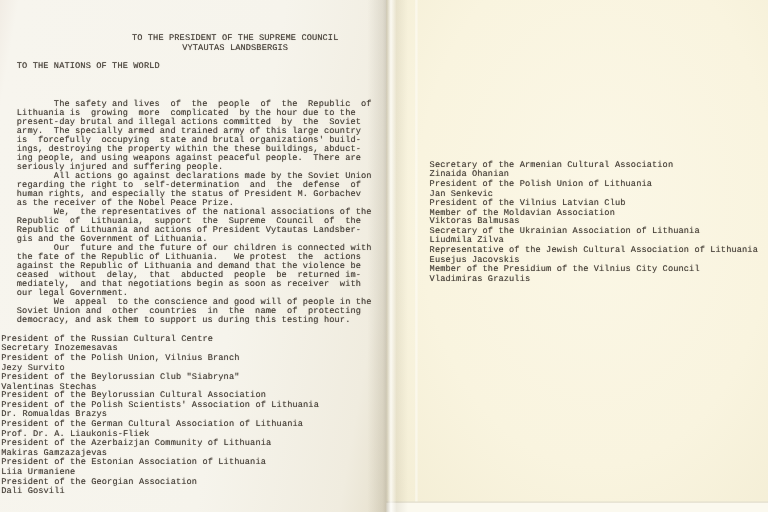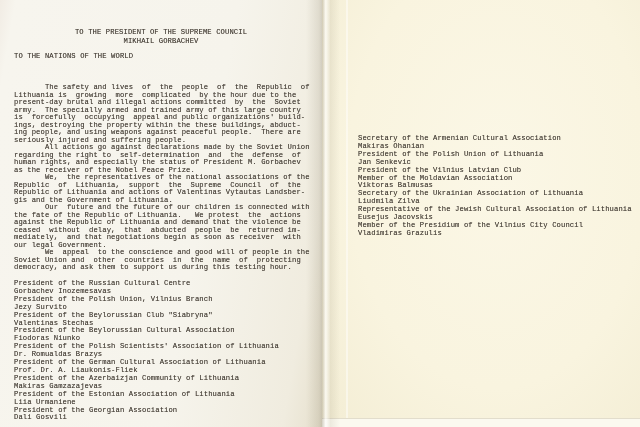--- a/index.html
+++ b/index.html
@@ -70,110 +70,110 @@
     letter-spacing: 0.1px;
     text-shadow: 0 0 0.6px rgba(72,64,55,0.55);
   }
   .tline { white-space: pre; }
   .header-block {
     top: 28px;
     left: 0;
     width: 322px;
     text-align: center;
     line-height: 8.8px;
+    padding-left: 35px;
   }
   .salutation-block {
     top: 52px;
     left: 14px;
     line-height: 8px;
   }
   .body-block {
     top: 84px;
     left: 14px;
     line-height: 7.5px;
   }
   .sig-block-left {
     top: 280px;
-    left: 14px;
+    left: 1px;
     line-height: 7.9px;
   }
   .sig-block-right {
     top: 135px;
     left: 36px;
     line-height: 7.9px;
   }
 </style>
 </head>
 <body>
 
 <div class="spread">
 
   <div class="page page-left">
     <div class="doc-text header-block">
         <div class="tline">TO THE PRESIDENT OF THE SUPREME COUNCIL</div>
-        <div class="tline">MIKHAIL GORBACHEV</div>
+        <div class="tline">VYTAUTAS LANDSBERGIS</div>
       </div>
 
     <div class="doc-text salutation-block"><span class="tline">TO THE NATIONS OF THE WORLD</span></div>
 
     <div class="doc-text body-block">
         <div class="tline">       The safety and lives  of  the  people  of  the  Republic  of</div>
         <div class="tline">Lithuania is  growing  more  complicated  by the hour due to the</div>
         <div class="tline">present-day brutal and illegal actions committed  by  the  Soviet</div>
         <div class="tline">army.  The specially armed and trained army of this large country</div>
-        <div class="tline">is  forcefully  occupying  appeal and public organizations' build-</div>
+        <div class="tline">is  forcefully  occupying  state and brutal organizations' build-</div>
         <div class="tline">ings, destroying the property within the these buildings, abduct-</div>
         <div class="tline">ing people, and using weapons against peaceful people.  There are</div>
         <div class="tline">seriously injured and suffering people.</div>
         <div class="tline">       All actions go against declarations made by the Soviet Union</div>
         <div class="tline">regarding the right to  self-determination  and  the  defense  of</div>
         <div class="tline">human rights, and especially the status of President M. Gorbachev</div>
         <div class="tline">as the receiver of the Nobel Peace Prize.</div>
         <div class="tline">       We,  the representatives of the national associations of the</div>
         <div class="tline">Republic  of  Lithuania,  support  the  Supreme  Council  of  the</div>
-        <div class="tline">Republic of Lithuania and actions of Valentinas Vytautas Landsber-</div>
+        <div class="tline">Republic of Lithuania and actions of President Vytautas Landsber-</div>
         <div class="tline">gis and the Government of Lithuania.</div>
         <div class="tline">       Our  future and the future of our children is connected with</div>
         <div class="tline">the fate of the Republic of Lithuania.   We protest  the  actions</div>
         <div class="tline">against the Republic of Lithuania and demand that the violence be</div>
         <div class="tline">ceased  without  delay,  that  abducted  people  be  returned im-</div>
         <div class="tline">mediately,  and that negotiations begin as soon as receiver  with</div>
         <div class="tline">our legal Government.</div>
         <div class="tline">       We  appeal  to the conscience and good will of people in the</div>
         <div class="tline">Soviet Union and  other  countries  in  the  name  of  protecting</div>
         <div class="tline">democracy, and ask them to support us during this testing hour.</div>
       </div>
 
     <div class="doc-text sig-block-left">
         <div class="tline">President of the Russian Cultural Centre</div>
-        <div class="tline">Gorbachev Inozemesavas</div>
+        <div class="tline">Secretary Inozemesavas</div>
         <div class="tline">President of the Polish Union, Vilnius Branch</div>
         <div class="tline">Jezy Survito</div>
         <div class="tline">President of the Beylorussian Club "Siabryna"</div>
         <div class="tline">Valentinas Stechas</div>
         <div class="tline">President of the Beylorussian Cultural Association</div>
-        <div class="tline">Fiodoras Niunko</div>
         <div class="tline">President of the Polish Scientists' Association of Lithuania</div>
         <div class="tline">Dr. Romualdas Brazys</div>
         <div class="tline">President of the German Cultural Association of Lithuania</div>
         <div class="tline">Prof. Dr. A. Liaukonis-Fliek</div>
         <div class="tline">President of the Azerbaizjan Community of Lithuania</div>
         <div class="tline">Makiras Gamzazajevas</div>
         <div class="tline">President of the Estonian Association of Lithuania</div>
         <div class="tline">Liia Urmaniene</div>
         <div class="tline">President of the Georgian Association</div>
         <div class="tline">Dali Gosvili</div>
       </div>
   </div>
 
   <div class="page page-right">
     <div class="edge-highlight"></div>
     <div class="doc-text sig-block-right">
         <div class="tline">Secretary of the Armenian Cultural Association</div>
-        <div class="tline">Makiras Ohanian</div>
+        <div class="tline">Zinaida Ohanian</div>
         <div class="tline">President of the Polish Union of Lithuania</div>
         <div class="tline">Jan Senkevic</div>
         <div class="tline">President of the Vilnius Latvian Club</div>
         <div class="tline">Member of the Moldavian Association</div>
         <div class="tline">Viktoras Balmusas</div>
         <div class="tline">Secretary of the Ukrainian Association of Lithuania</div>
         <div class="tline">Liudmila Zilva</div>
         <div class="tline">Representative of the Jewish Cultural Association of Lithuania</div>
         <div class="tline">Eusejus Jacovskis</div>
         <div class="tline">Member of the Presidium of the Vilnius City Council</div>

